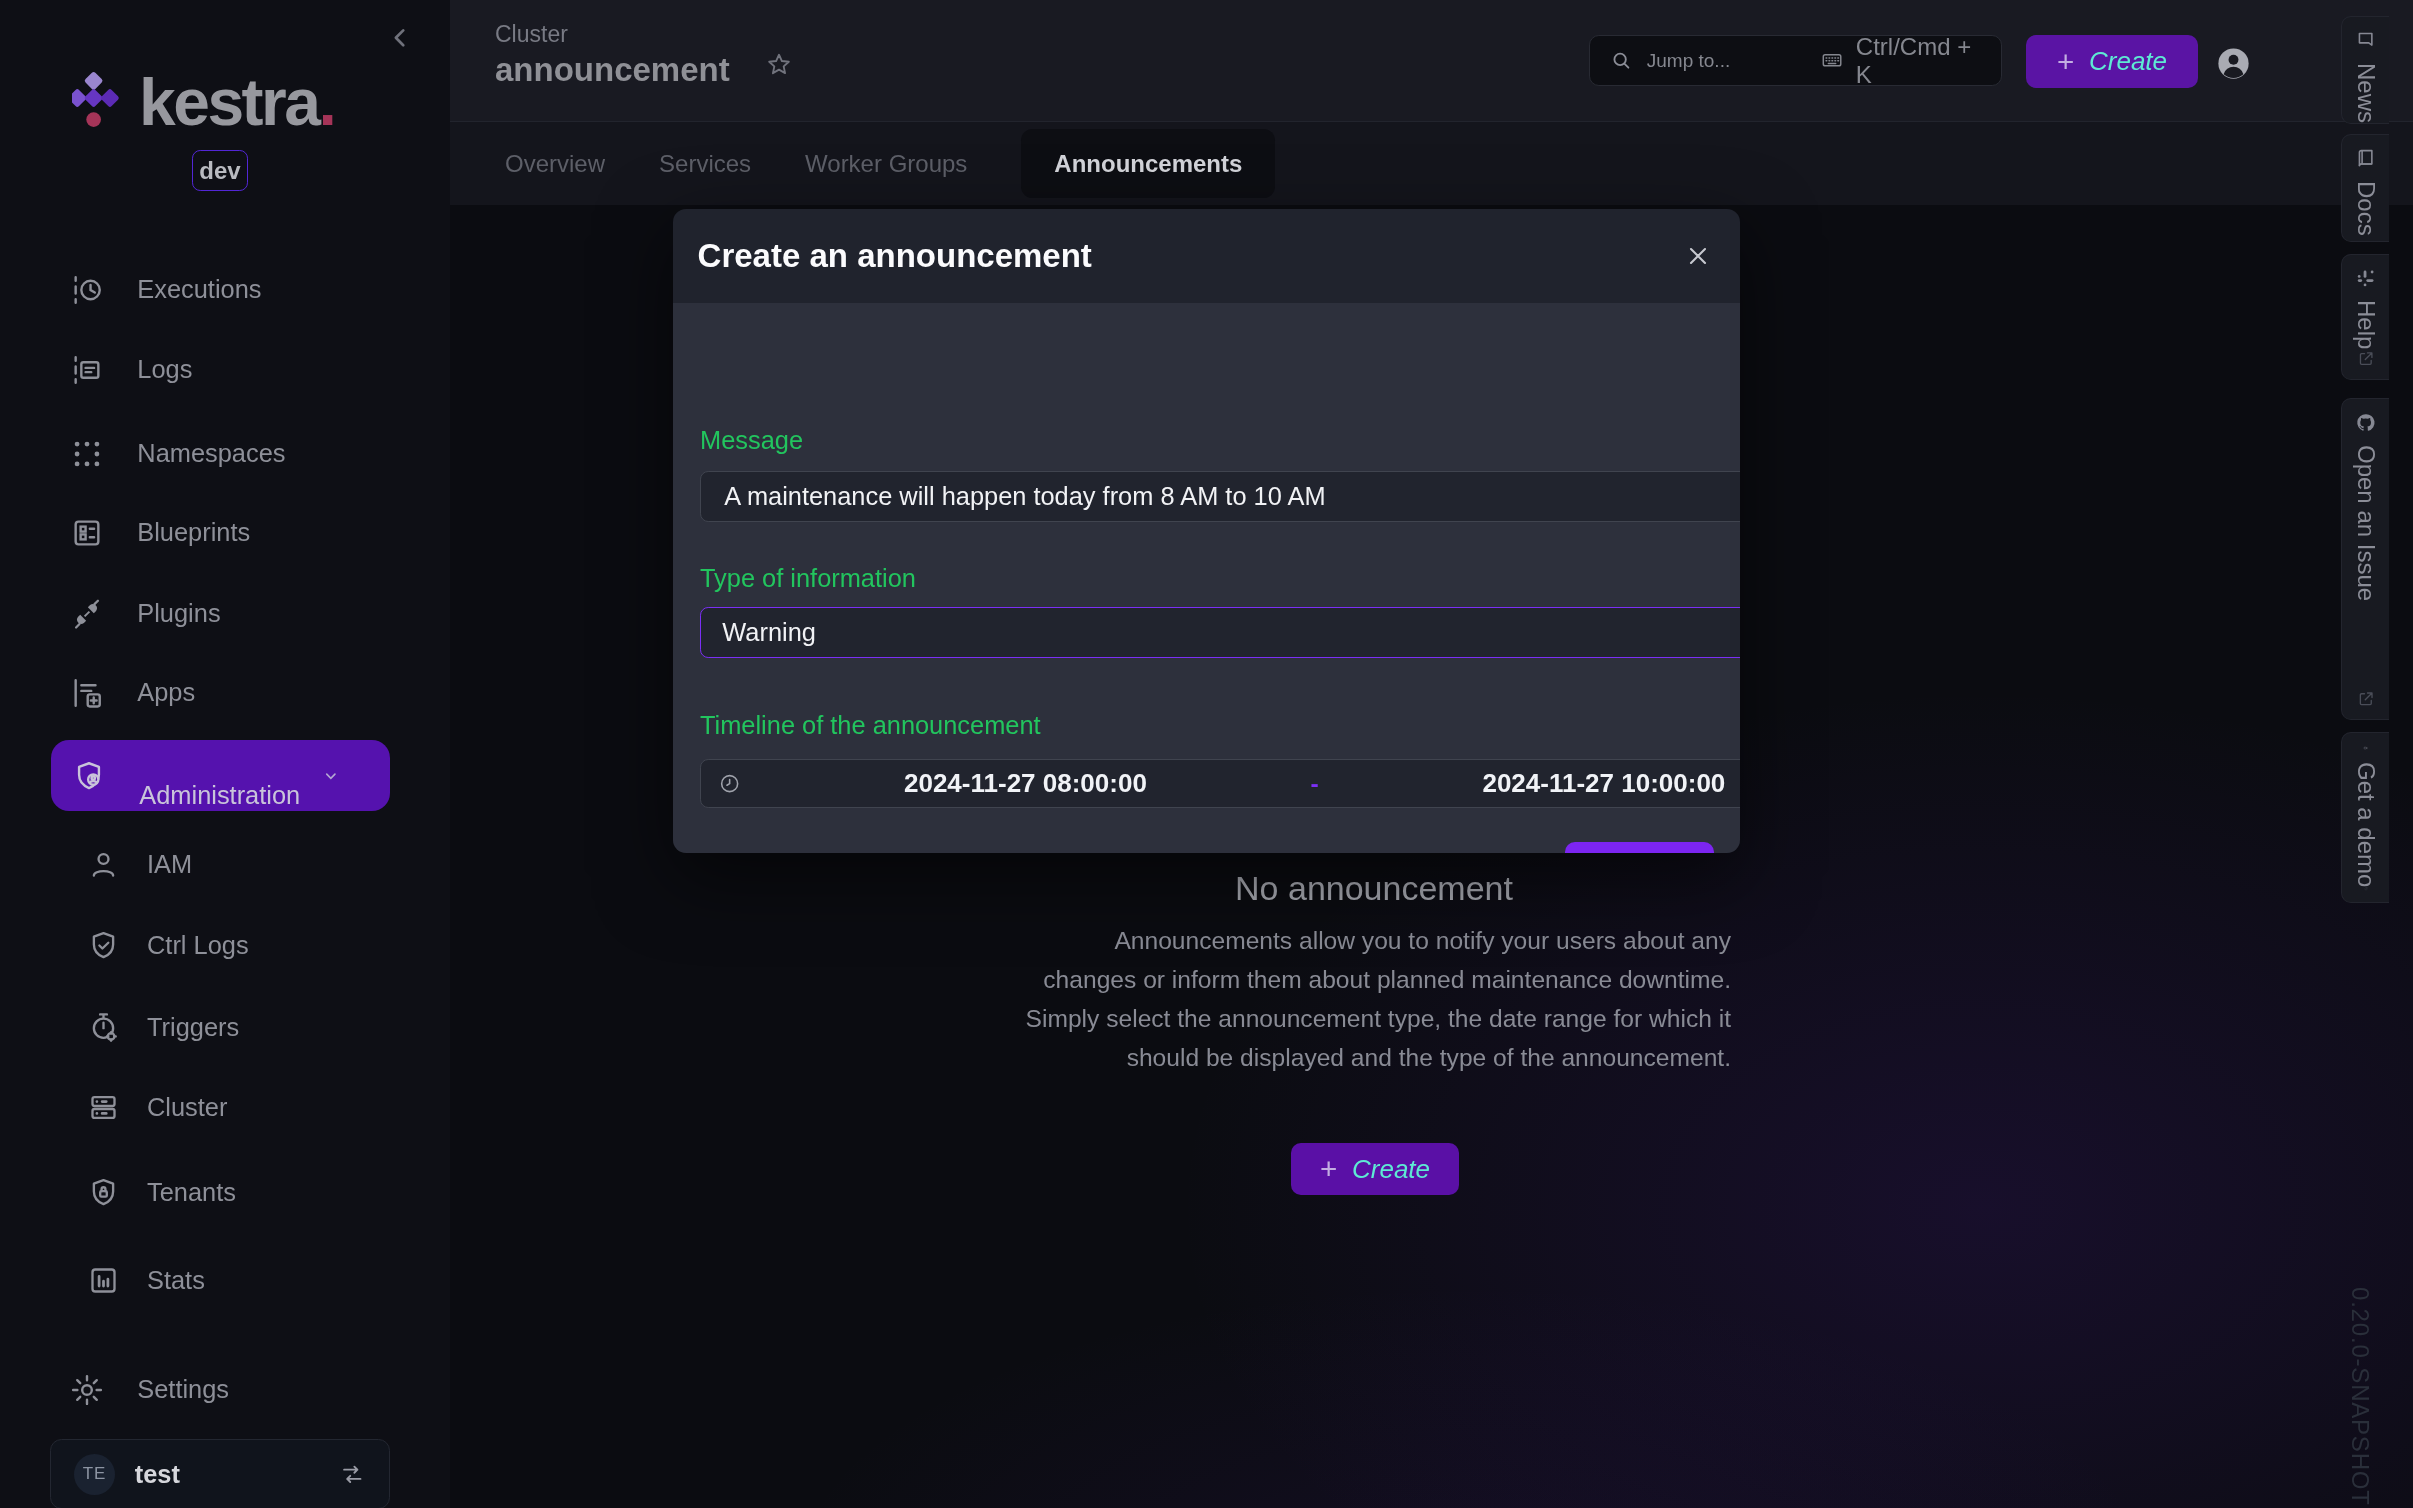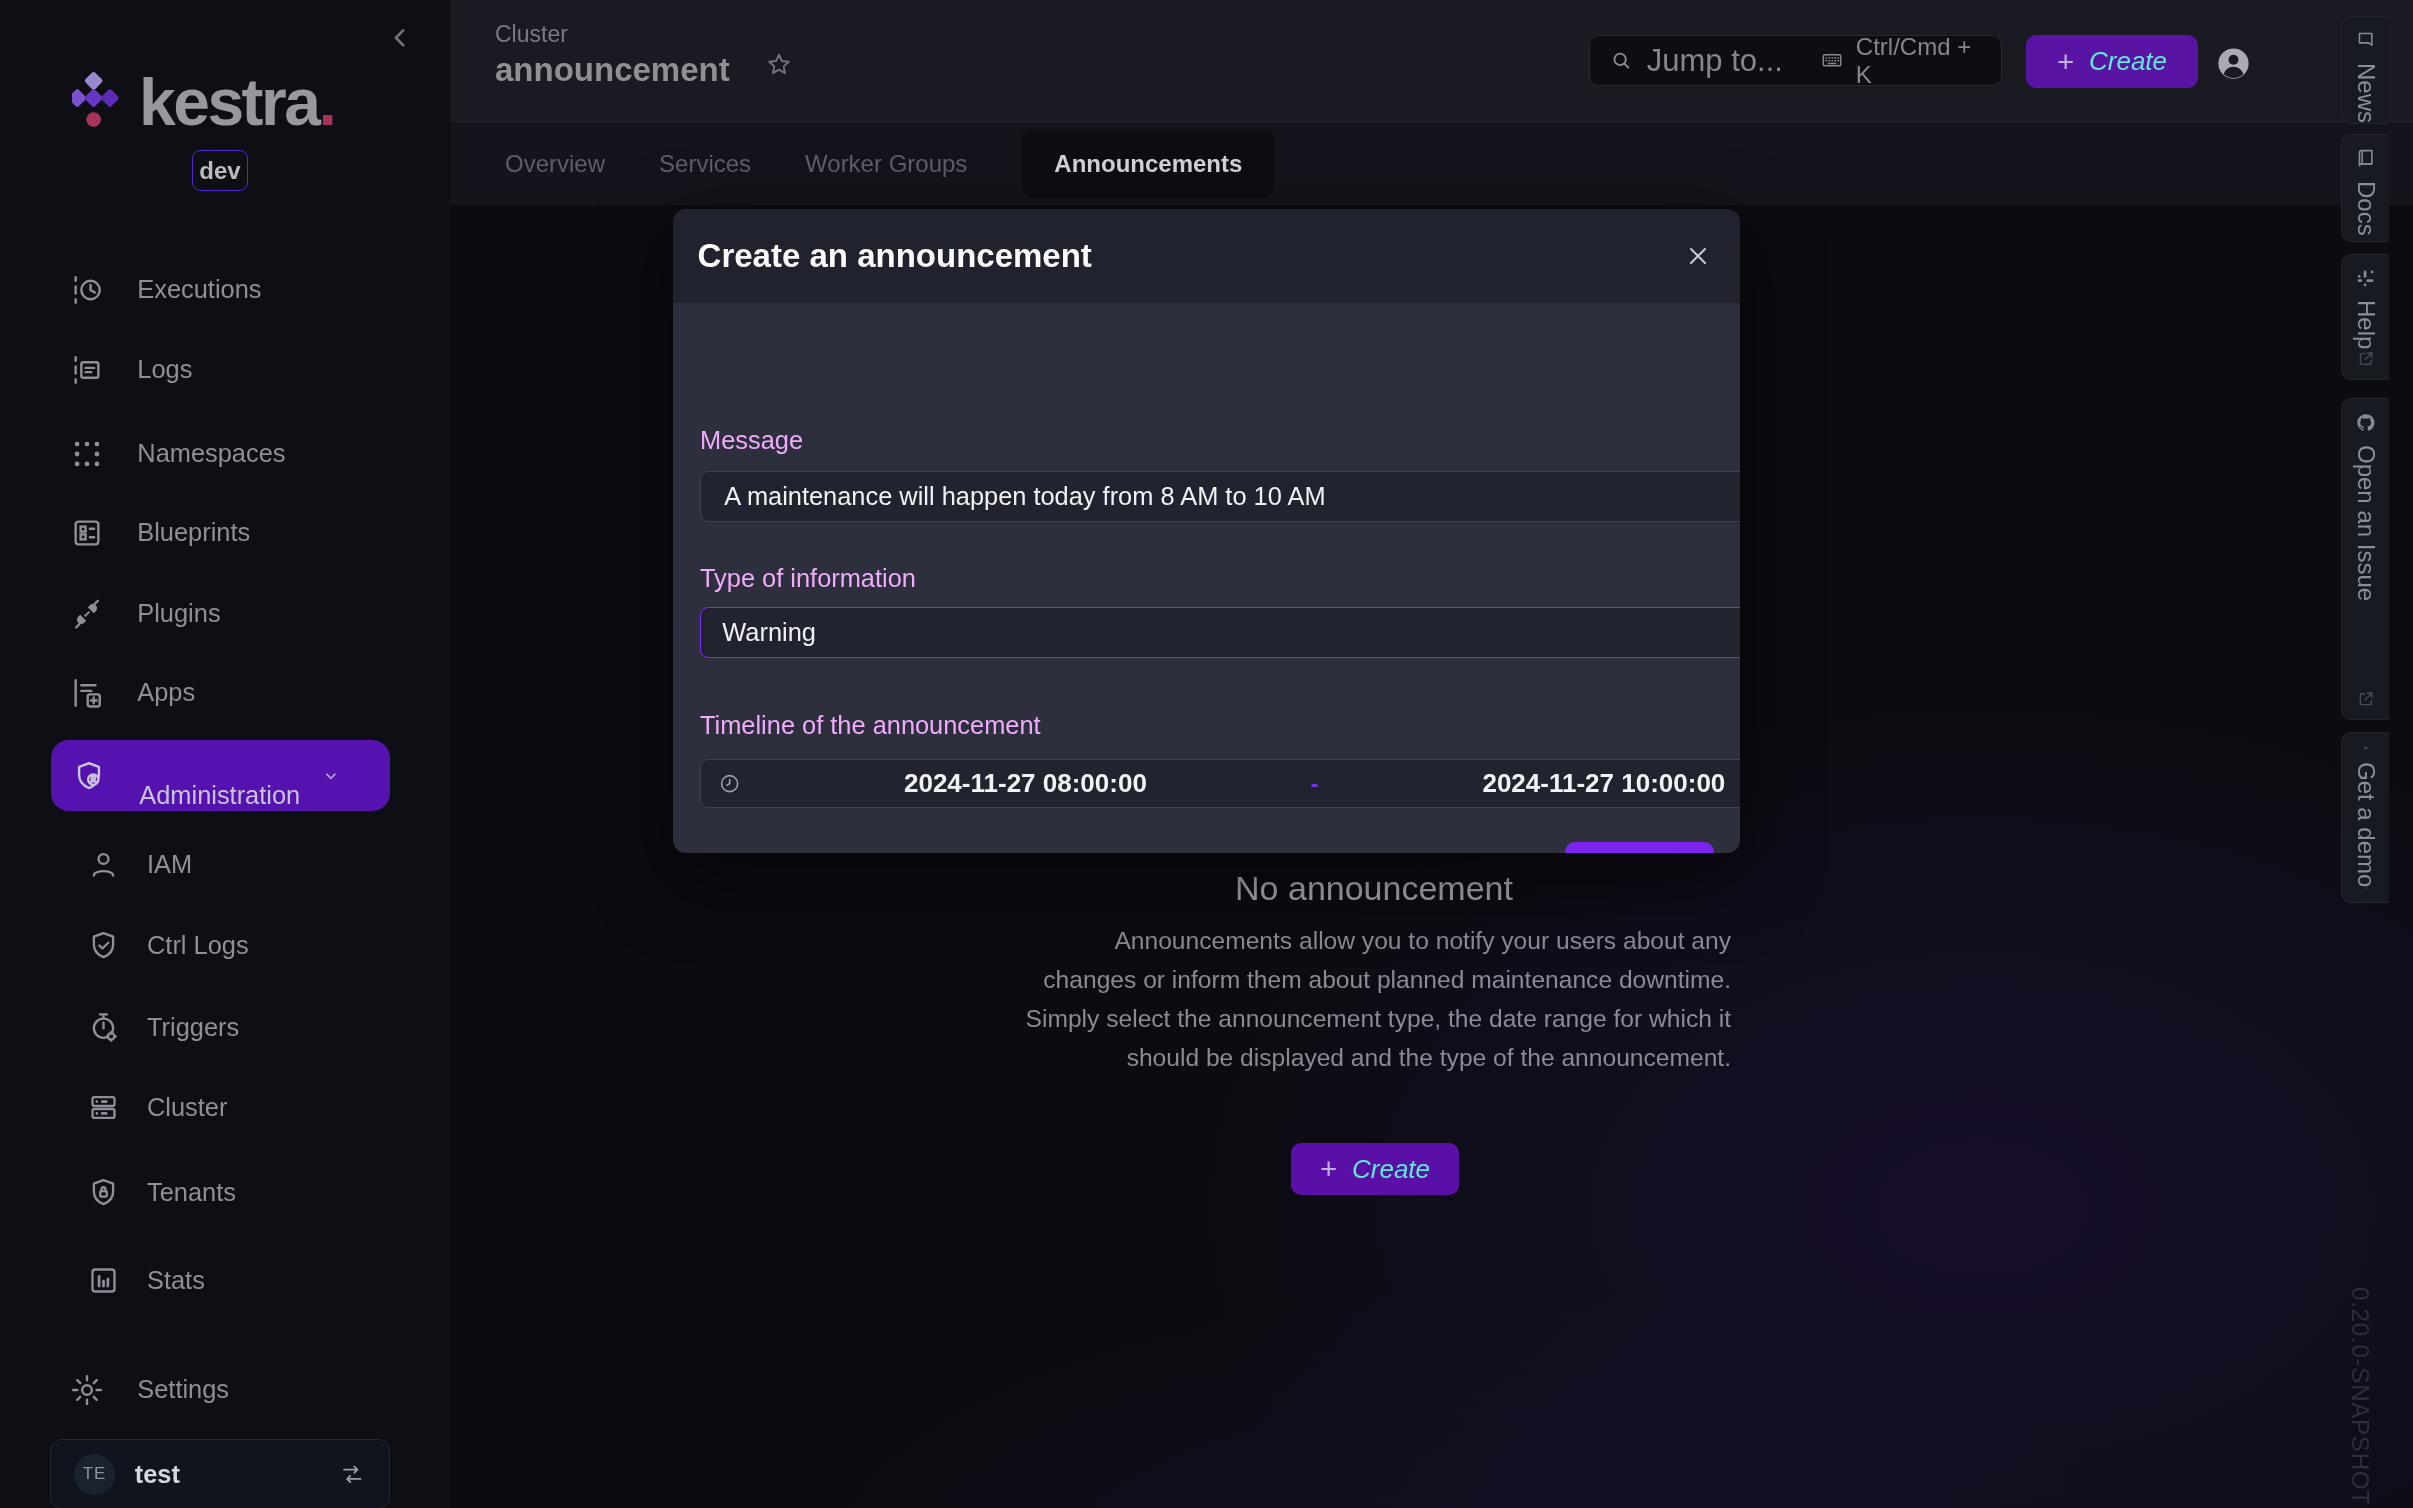--- a/index.html
+++ b/index.html
@@ -42,21 +42,21 @@
   #breadcrumb{left:45px;top:21.3px;font-size:23px;color:#787a84;}
   #page-title{left:45px;top:51px;font-size:33px;font-weight:700;color:#8f9096;}
   #star{left:315px;top:51px;width:28px;height:28px;color:#71737d;cursor:pointer;}
   #tabs{left:55px;top:0;height:83px;display:flex;align-items:center;gap:54px;}
   .tab{font-size:24px;color:#5d5f68;cursor:pointer;white-space:nowrap;}
   .tab.active{background:#0d0e13;border-radius:11.5px;height:69px;display:flex;align-items:center;
               padding:0 33px;color:#d3d4da;font-weight:700;}
   #searchbox{left:1139px;top:35px;width:411px;height:49px;background:#0d0e13;border:1.6px solid #282a33;
              border-radius:9.9px;display:flex;align-items:center;color:#85878f;}
   #searchbox .mag{margin-left:19.7px;color:#8b8d97;}
-  #search-input{background:transparent;border:none;outline:none;color:#aeb0ba;font-size:31px;
+  #search-input{background:transparent;border:none;outline:none;color:#aeb0ba;font-size:19px;
                 font-family:"Liberation Sans",sans-serif;margin-left:13px;width:172px;}
   #search-input::placeholder{color:#85878f;}
   #searchbox .kbd{margin-left:auto;color:#85878f;}
   #shortcut{margin:0 21.3px 0 13px;font-size:24px;}
   #create-top{left:1576px;top:35px;width:172px;height:53px;background:#5a14a4;border-radius:9.9px;
               display:flex;align-items:center;justify-content:center;cursor:pointer;}
   .plus{font-size:29.6px;color:#c3aee2;font-weight:400;margin-right:14.8px;}
   .create-label{font-size:26px;color:#5eead4;font-style:italic;}
   #avatar{left:1767px;top:47px;width:33px;height:33px;cursor:pointer;}
 
@@ -67,21 +67,21 @@
                  display:flex;align-items:center;justify-content:center;cursor:pointer;}
 
   
   #modal{left:673px;top:209px;width:1067px;height:644px;border-radius:13px;overflow:hidden;
          box-shadow:0 24.6px 74px rgba(0,0,0,0.55);z-index:5;}
   #modal-header{position:absolute;left:0;top:0;width:100%;height:94px;background:#20232d;
                 display:flex;align-items:center;}
   #modal-title{margin-left:24.6px;font-size:33px;font-weight:600;color:#fbfbfd;}
   #modal-close{margin-left:auto;margin-right:28px;color:#c6c8cf;cursor:pointer;}
   #modal-body{position:absolute;left:0;top:94px;width:100%;height:550px;background:#2d303c;}
-  .f-label{position:absolute;left:27px;font-size:25.4px;color:#f0abfc;}
+  .f-label{position:absolute;left:27px;font-size:25.4px;color:#22c55e;}
   .f-input{position:absolute;left:27px;width:1190px;height:51px;background:#21242e;
            border:1.6px solid #40444f;border-radius:8.2px;box-sizing:border-box;
            display:flex;align-items:center;font-size:25.4px;color:#f1f2f5;}
   #message-input{top:168px;}
   #message-input input{background:transparent;border:none;outline:none;color:#f1f2f5;font-size:25.4px;
                        font-family:"Liberation Sans",sans-serif;margin-left:21.3px;width:969px;}
   #type-select{top:304px;border-color:#7b2ff5;cursor:pointer;justify-content:flex-end;}
   #type-select .val{margin-left:21.3px;}
   #type-select .chev{margin-left:auto;margin-right:19.7px;color:#c6c8cf;}
   #range-row{top:456px;height:49px;cursor:pointer;}

